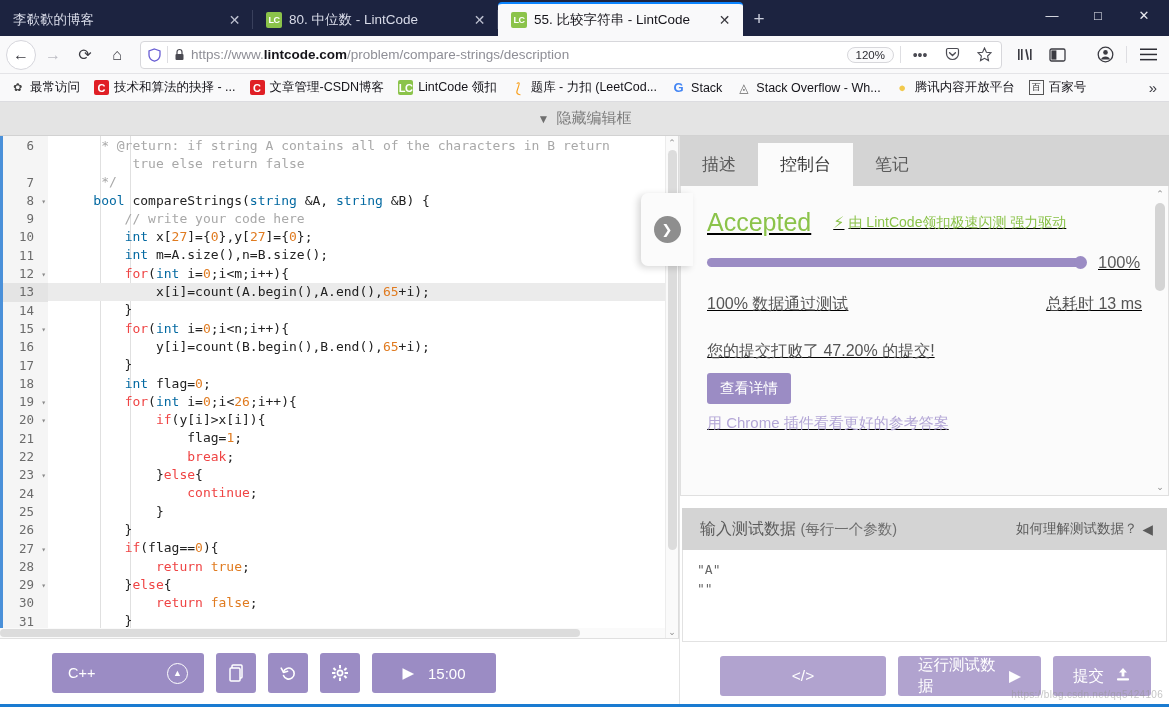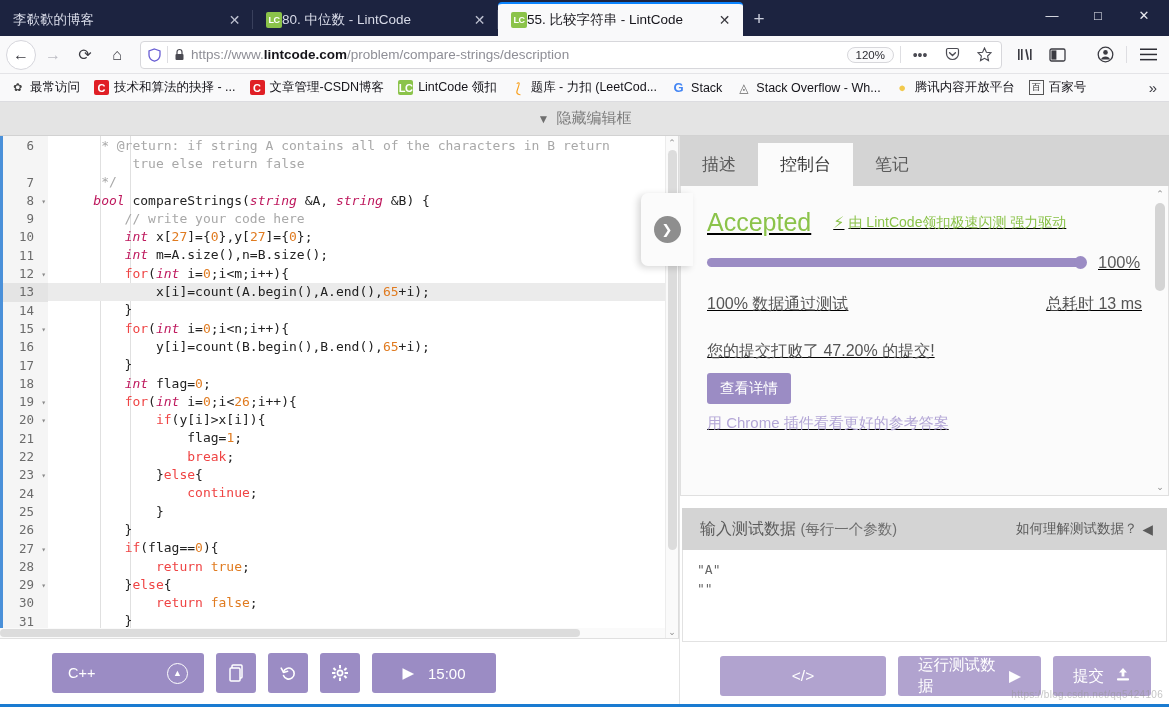--- a/index.html
+++ b/index.html
@@ -11,21 +11,21 @@
   }
   .app { width: 1169px; height: 707px; position: relative; display: flex; flex-direction: column; }
 
   
   .titlebar {
     height: 36px; background: #1c2340; display: flex; align-items: flex-end;
     position: relative; flex: none;
   }
   .tabstrip { display: flex; align-items: flex-end; height: 36px; flex: 1; }
   .tab {
-    height: 33px; display: flex; align-items: center; 
+    height: 33px; display: flex; align-items: center; gap: 7px;
     padding: 0 9px 0 13px; min-width: 0; position: relative;
     color: #d8dbe8; font-size: 13.5px; white-space: nowrap;
   }
   .tab.t1 { width: 253px; }
   .tab.t2 { width: 245px; }
   .tab.t3 { width: 245px; }
   .tab:not(.active)::after {
     content: ""; position: absolute; right: 0; top: 7px; bottom: 7px;
     width: 1px; background: #39405c;
   }
@@ -138,21 +138,21 @@
     font-size: 8px; color: #8a8a8a; line-height: 9px;
   }
   .gl.hl { background: #e4e4e4; }
   .codelines { flex: 1; padding-top: 1px; position: relative; overflow: hidden; }
   .cl { height: 18.3px; white-space: pre; padding-left: 14px; position: relative; }
   .cl.hl { background: #ebebeb; }
   .indguide {
     position: absolute; top: 0; bottom: 0; width: 1px; background: #e0e0e0;
   }
   .tok-kw { color: #ef4444; }
-  .tok-type { color: #be185d; font-style: italic; }
+  .tok-type { color: #0369a1; }
   .tok-num { color: #e07b20; }
   .tok-cmt { color: #a8a8a8; }
   .tok-p { color: #222; }
 
   .ed-scroll {
     position: absolute; right: 0; top: 0; bottom: 0; width: 13px;
     background: #fafafa; border-left: 1px solid #ececec;
   }
   .ed-scroll .arrow {
     height: 13px; display: flex; align-items: center; justify-content: center;

